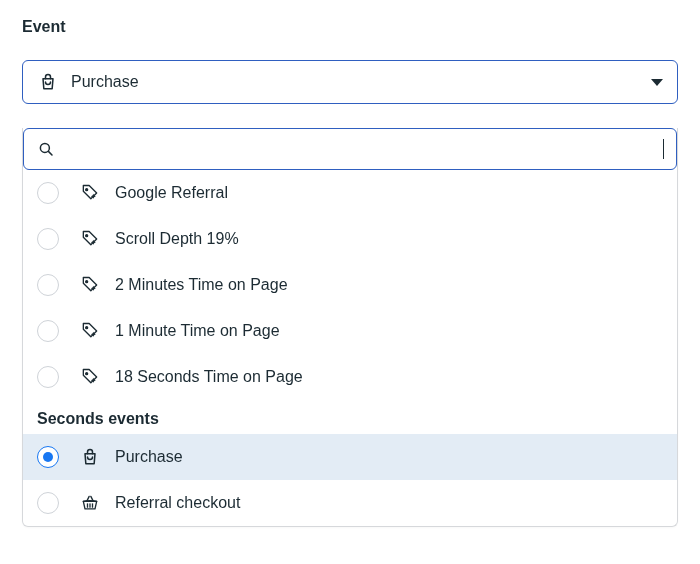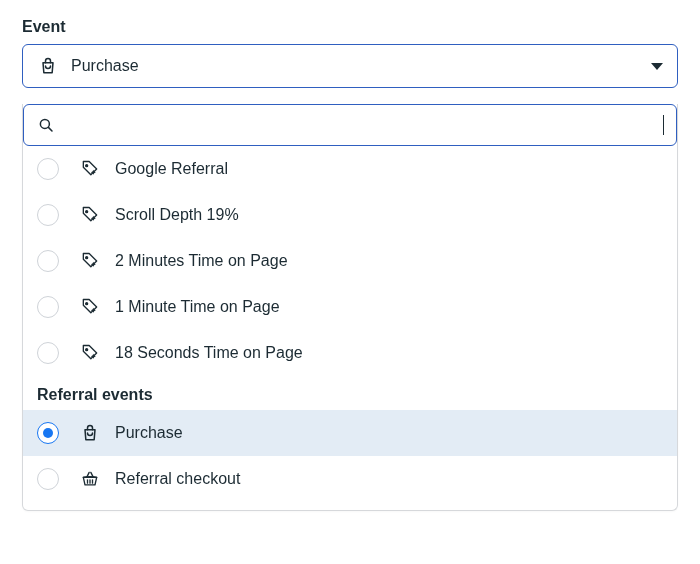--- a/index.html
+++ b/index.html
@@ -8,40 +8,40 @@
   background: #fff;
   width: 700px;
   height: 564px;
   padding: 18px 22px;
   color: #1c2b33;
 }
 .field-label {
   font-size: 16px;
   font-weight: 700;
   color: #1c2b33;
-  margin-bottom: 8px;
+  margin-bottom: 24px;
 }
 .select-trigger {
   display: flex;
   align-items: center;
   border: 1.5px solid #2f5fc0;
   border-radius: 6px;
   padding: 8px 14px;
   height: 44px;
   cursor: pointer;
 }
 .select-trigger .sel-icon { width: 22px; height: 22px; display: flex; align-items: center; justify-content: center; margin-right: 12px; }
 .select-trigger .sel-text { font-size: 16px; color: #1c2b33; flex: 1; }
 .select-trigger .caret { width: 0; height: 0; border-left: 6px solid transparent; border-right: 6px solid transparent; border-top: 7px solid #1c2b33; }
 .dropdown-panel {
-  margin-top: 16px;
+  margin-top: 24px;
   border: 1px solid #d6d8db;
   border-top: none;
   border-radius: 0 0 6px 6px;
-  padding-bottom: 8px;
+  padding-bottom: 0;
   box-shadow: 0 1px 2px rgba(0,0,0,0.03);
 }
 .search-row {
   border: 1.5px solid #2f5fc0;
   border-radius: 6px;
   height: 42px;
   display: flex;
   align-items: center;
   padding: 0 12px;
   margin: 0;
@@ -192,21 +192,21 @@
           <svg width="20" height="20" viewBox="0 0 24 24" fill="none" stroke="#1c2b33" stroke-width="1.6" stroke-linecap="round" stroke-linejoin="round">
             <path d="M11 3H4v7l9 9 7-7-9-9z"></path>
             <circle cx="8" cy="8" r="1.2" fill="#1c2b33"></circle>
             <path d="M16 13l1 2 2 1-2 1-1 2-1-2-2-1 2-1 1-2z" fill="#1c2b33" stroke="none"></path>
           </svg>
         </span>
         <span class="opt-label">18 Seconds Time on Page</span>
       </div>
     </div>
 
-  <div class="group-heading">Referral events</div>
+  <div class="group-heading">Seconds events</div>
 
   <div id="standard-list">
       <div class="option-row selected">
         <span class="radio checked"></span>
         <span class="opt-icon">
           <svg width="20" height="20" viewBox="0 0 24 24" fill="none" stroke="#1c2b33" stroke-width="1.8" stroke-linecap="round" stroke-linejoin="round">
             <path d="M6 8h12l-1 12H7L6 8z"></path>
             <path d="M9 8V6a3 3 0 0 1 6 0v2"></path>
             <path d="M9 12a3 3 0 0 0 6 0"></path>
           </svg>

